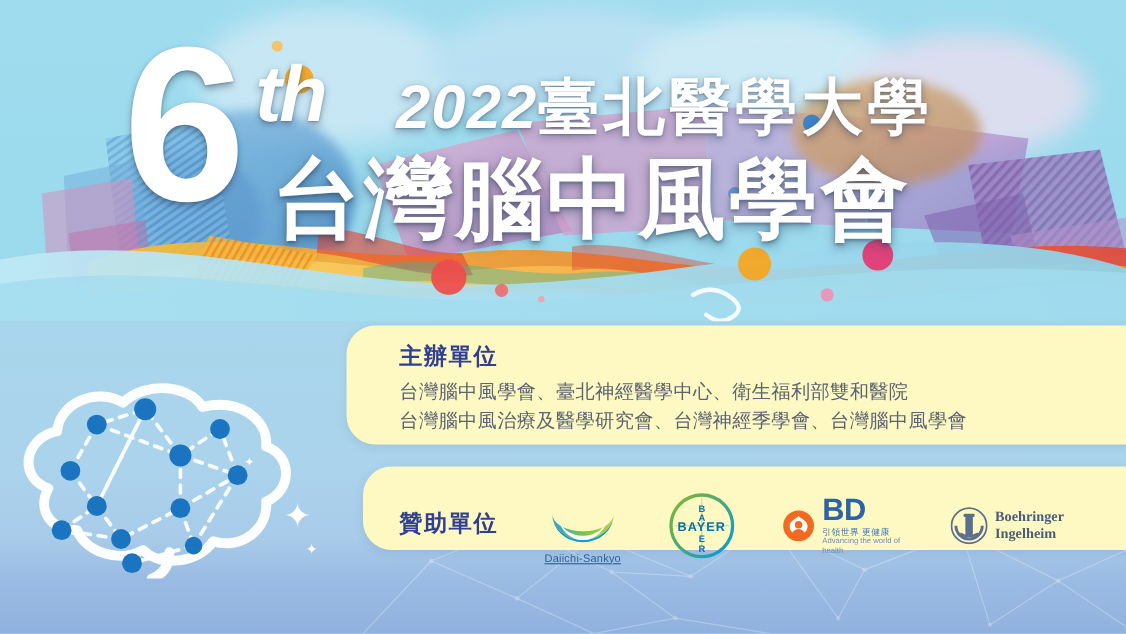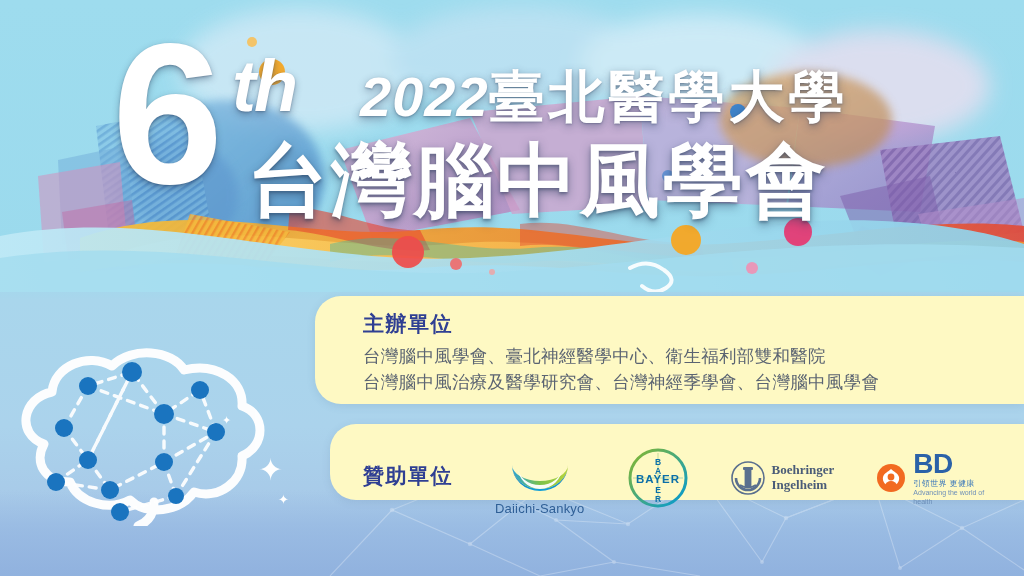--- a/index.html
+++ b/index.html
@@ -79,21 +79,21 @@
   }
   .org-l1{top:48px;}
   .org-l2{top:74px;text-align:center;}
 
   .spon-title{
     position:absolute;left:33px;top:38px;
     font-size:21px;font-weight:bold;color:#2f3f93;letter-spacing:1.5px;
   }
   .logos{position:absolute;left:165px;top:6px;display:flex;align-items:center;gap:42px;height:96px;}
   .logo{display:flex;flex-direction:column;align-items:center;justify-content:center;}
-  .logo .cap{font-size:13px;color:#2f5f96;letter-spacing:.2px;margin-top:2px;}
+  .logo .cap{font-size:10px;color:#2f5f96;letter-spacing:.2px;margin-top:2px;text-decoration:underline;}
 
   .bd-row{display:flex;align-items:center;gap:7px;}
   .bd-txt{display:flex;flex-direction:column;line-height:1;}
   .bd-word{font-size:28px;font-weight:bold;color:#2b62a8;letter-spacing:-.5px;}
   .bd-cn{font-size:8px;color:#3b78bb;letter-spacing:.4px;margin-top:2px;}
   .bd-tag{font-size:7px;color:#6d8fb8;line-height:1.25;margin-top:1px;max-width:74px;}
 
   .bi-row{display:flex;align-items:center;gap:7px;}
   .bi-txt{display:flex;flex-direction:column;line-height:1.12;}
   .bi-txt span{font-family:"Liberation Serif","DejaVu Serif",serif;font-size:13px;color:#4a5c78;font-weight:bold;}
@@ -343,48 +343,48 @@
           <path d="M31,6 L31,56 M6,31 L56,31" stroke="url(#byG)" stroke-width="1" opacity=".4"></path>
           <text x="31" y="36" font-family="Liberation Sans, sans-serif" font-size="11.5" font-weight="bold" fill="#0b6fa8" text-anchor="middle" letter-spacing="1">BAYER</text>
           <text x="31" y="18" font-family="Liberation Sans, sans-serif" font-size="8.5" font-weight="bold" fill="#0b6fa8" text-anchor="middle">B</text>
           <text x="31" y="27" font-family="Liberation Sans, sans-serif" font-size="8.5" font-weight="bold" fill="#0b6fa8" text-anchor="middle">A</text>
           <text x="31" y="46" font-family="Liberation Sans, sans-serif" font-size="8.5" font-weight="bold" fill="#0b6fa8" text-anchor="middle">E</text>
           <text x="31" y="55" font-family="Liberation Sans, sans-serif" font-size="8.5" font-weight="bold" fill="#0b6fa8" text-anchor="middle">R</text>
         </svg>
       </div>
 
       <div class="logo">
+        <div class="bd-row">
+          <svg width="30" height="30" viewBox="0 0 30 30" xmlns="http://www.w3.org/2000/svg">
+            <circle cx="15" cy="15" r="14" fill="#f26a21"></circle>
+            <path d="M15,6 C18,9 22,10 23,14 C24,19 20,23 15,23 C10,23 6,19 7,14 C8,10 12,9 15,6 Z" fill="#ffffff"></path>
+            <circle cx="15" cy="14" r="3.4" fill="#f26a21"></circle>
+            <path d="M15,18 C12,18 10,20 9,22 C11,23 13,23.5 15,23.5 C17,23.5 19,23 21,22 C20,20 18,18 15,18 Z" fill="#f26a21"></path>
+          </svg>
+          <div class="bd-txt">
+            <div class="bd-word">BD</div>
+            <div class="bd-cn">引領世界 更健康</div>
+            <div class="bd-tag">Advancing the world of health</div>
+          </div>
+        </div>
+      </div>
+
+      <div class="logo">
         <div class="bi-row">
           <svg width="34" height="34" viewBox="0 0 34 34" xmlns="http://www.w3.org/2000/svg">
             <circle cx="17" cy="17" r="16" fill="none" stroke="#5a6f8e" stroke-width="1.6"></circle>
             <path d="M5,17 A12,12 0 0 0 17,29" fill="none" stroke="#5a6f8e" stroke-width="2.6"></path>
             <path d="M29,17 A12,12 0 0 1 17,29" fill="none" stroke="#5a6f8e" stroke-width="2.6"></path>
             <rect x="13.6" y="7" width="6.8" height="19" rx="1" fill="#5a6f8e"></rect>
             <rect x="12" y="6" width="10" height="3" rx="1" fill="#5a6f8e"></rect>
             <path d="M9,24 q8,5 16,0" fill="none" stroke="#5a6f8e" stroke-width="2"></path>
           </svg>
           <div class="bi-txt">
             <span>Boehringer</span>
             <span>Ingelheim</span>
           </div>
         </div>
       </div>
 
-      <div class="logo">
-        <div class="bd-row">
-          <svg width="30" height="30" viewBox="0 0 30 30" xmlns="http://www.w3.org/2000/svg">
-            <circle cx="15" cy="15" r="14" fill="#f26a21"></circle>
-            <path d="M15,6 C18,9 22,10 23,14 C24,19 20,23 15,23 C10,23 6,19 7,14 C8,10 12,9 15,6 Z" fill="#ffffff"></path>
-            <circle cx="15" cy="14" r="3.4" fill="#f26a21"></circle>
-            <path d="M15,18 C12,18 10,20 9,22 C11,23 13,23.5 15,23.5 C17,23.5 19,23 21,22 C20,20 18,18 15,18 Z" fill="#f26a21"></path>
-          </svg>
-          <div class="bd-txt">
-            <div class="bd-word">BD</div>
-            <div class="bd-cn">引領世界 更健康</div>
-            <div class="bd-tag">Advancing the world of health</div>
-          </div>
-        </div>
-      </div>
-
     </div>
   </div>
 
 </div>
 
 </body></html>

